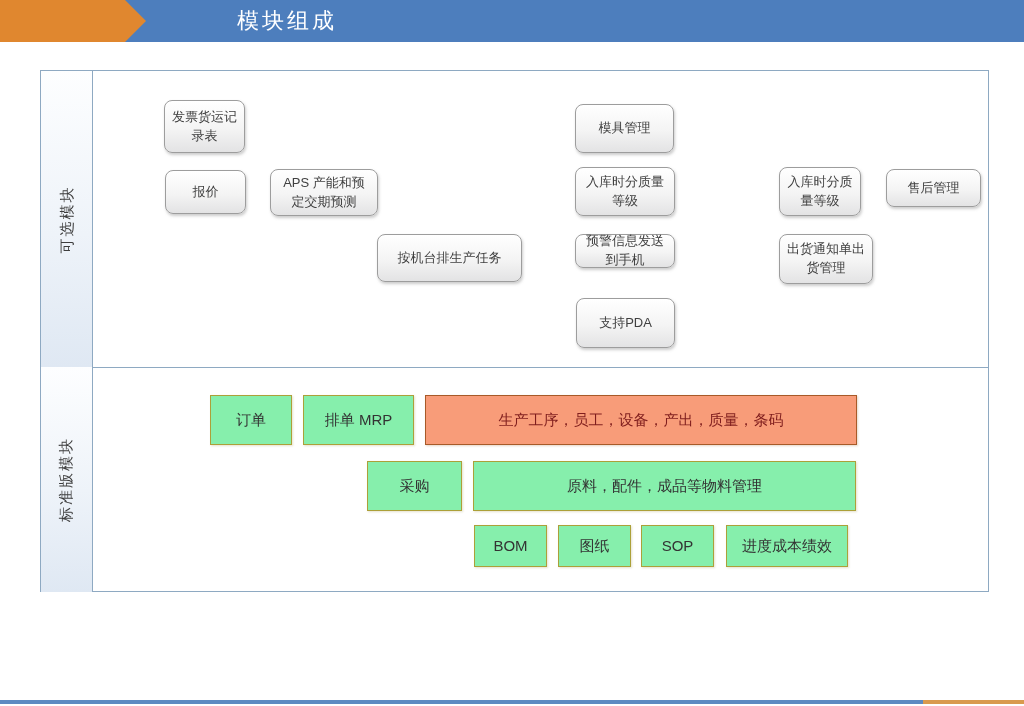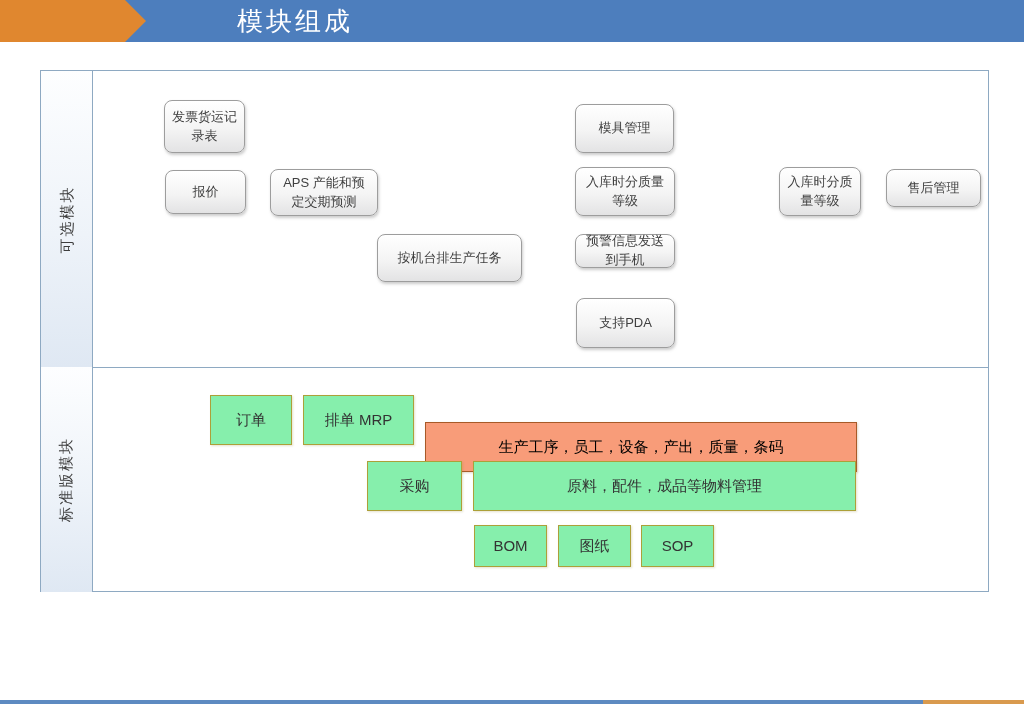--- a/index.html
+++ b/index.html
@@ -15,21 +15,21 @@
     background:#4d7ebd;
   }
   .header-arrow{
     position:absolute;left:0;top:0;width:146px;height:42px;
     background:#e0872f;
     -webkit-clip-path:polygon(0 0,85.6% 0,100% 50%,85.6% 100%,0 100%);
     clip-path:polygon(0 0,85.6% 0,100% 50%,85.6% 100%,0 100%);
   }
   .slide-title{
     position:absolute;left:237px;top:0;height:42px;line-height:42px;
-    margin:0;font-size:26px;font-weight:400;letter-spacing:3px;color:#ffffff;
+    margin:0;font-size:22px;font-weight:400;letter-spacing:3px;color:#ffffff;
   }
   
   .diagram{
     position:absolute;left:40px;top:70px;width:949px;height:522px;
     border:1px solid #8ea9c2;box-sizing:border-box;background:#ffffff;
   }
   .row-divider{
     position:absolute;left:0;top:296px;width:100%;height:0;
     border-top:1px solid #8ea9c2;
   }
@@ -58,21 +58,21 @@
     font-size:13px;color:#404040;
   }
   .ybox{
     background:#86efac;border:1px solid #aca039;
     box-shadow:1px 1px 2px rgba(150,140,60,0.25);
     font-size:15px;color:#333333;
   }
   .sbox{
     background:#f89c79;border:1px solid #a85a28;
     box-shadow:1px 1px 2px rgba(150,90,40,0.25);
-    font-size:15px;color:#000000;margin-top:27px;
+    font-size:15px;color:#7f1d1d;
   }
   
   .footer-bar-blue{
     position:absolute;left:0;top:700px;width:923px;height:4px;background:#5d8ac1;
   }
   .footer-bar-orange{
     position:absolute;left:923px;top:700px;width:101px;height:4px;background:#d99a4e;
   }
 </style>
 </head>
@@ -95,25 +95,27 @@
   <div class="box gbox" style="left:123px;top:29px;width:81px;height:53px">发票货运记录表</div>
   <div class="box gbox" style="left:124px;top:99px;width:81px;height:44px">报价</div>
   <div class="box gbox" style="left:229px;top:98px;width:108px;height:47px">APS 产能和预定交期预测</div>
   <div class="box gbox" style="left:336px;top:163px;width:145px;height:48px">按机台排生产任务</div>
   <div class="box gbox" style="left:534px;top:33px;width:99px;height:49px">模具管理</div>
   <div class="box gbox" style="left:534px;top:96px;width:100px;height:49px">入库时分质量等级</div>
   <div class="box gbox" style="left:534px;top:163px;width:100px;height:34px">预警信息发送到手机</div>
   <div class="box gbox" style="left:535px;top:227px;width:99px;height:50px">支持PDA</div>
   <div class="box gbox" style="left:738px;top:96px;width:82px;height:49px">入库时分质量等级</div>
   <div class="box gbox" style="left:845px;top:98px;width:95px;height:38px">售后管理</div>
+  <div class="box gbox" style="left:738px;top:163px;width:94px;height:50px">出货通知单出货管理</div>
 
   <div class="box ybox" style="left:169px;top:324px;width:82px;height:50px">订单</div>
   <div class="box ybox" style="left:262px;top:324px;width:111px;height:50px">排单 MRP</div>
   <div class="box sbox" style="left:384px;top:324px;width:432px;height:50px">生产工序，员工，设备，产出，质量，条码</div>
   <div class="box ybox" style="left:326px;top:390px;width:95px;height:50px">采购</div>
   <div class="box ybox" style="left:432px;top:390px;width:383px;height:50px">原料，配件，成品等物料管理</div>
   <div class="box ybox" style="left:433px;top:454px;width:73px;height:42px">BOM</div>
   <div class="box ybox" style="left:517px;top:454px;width:73px;height:42px">图纸</div>
   <div class="box ybox" style="left:600px;top:454px;width:73px;height:42px">SOP</div>
+  <div class="box ybox" style="left:685px;top:454px;width:122px;height:42px">进度成本绩效</div>
 </div>
 
 <div class="footer-bar-blue"></div>
 <div class="footer-bar-orange"></div>
 
 </body></html>

